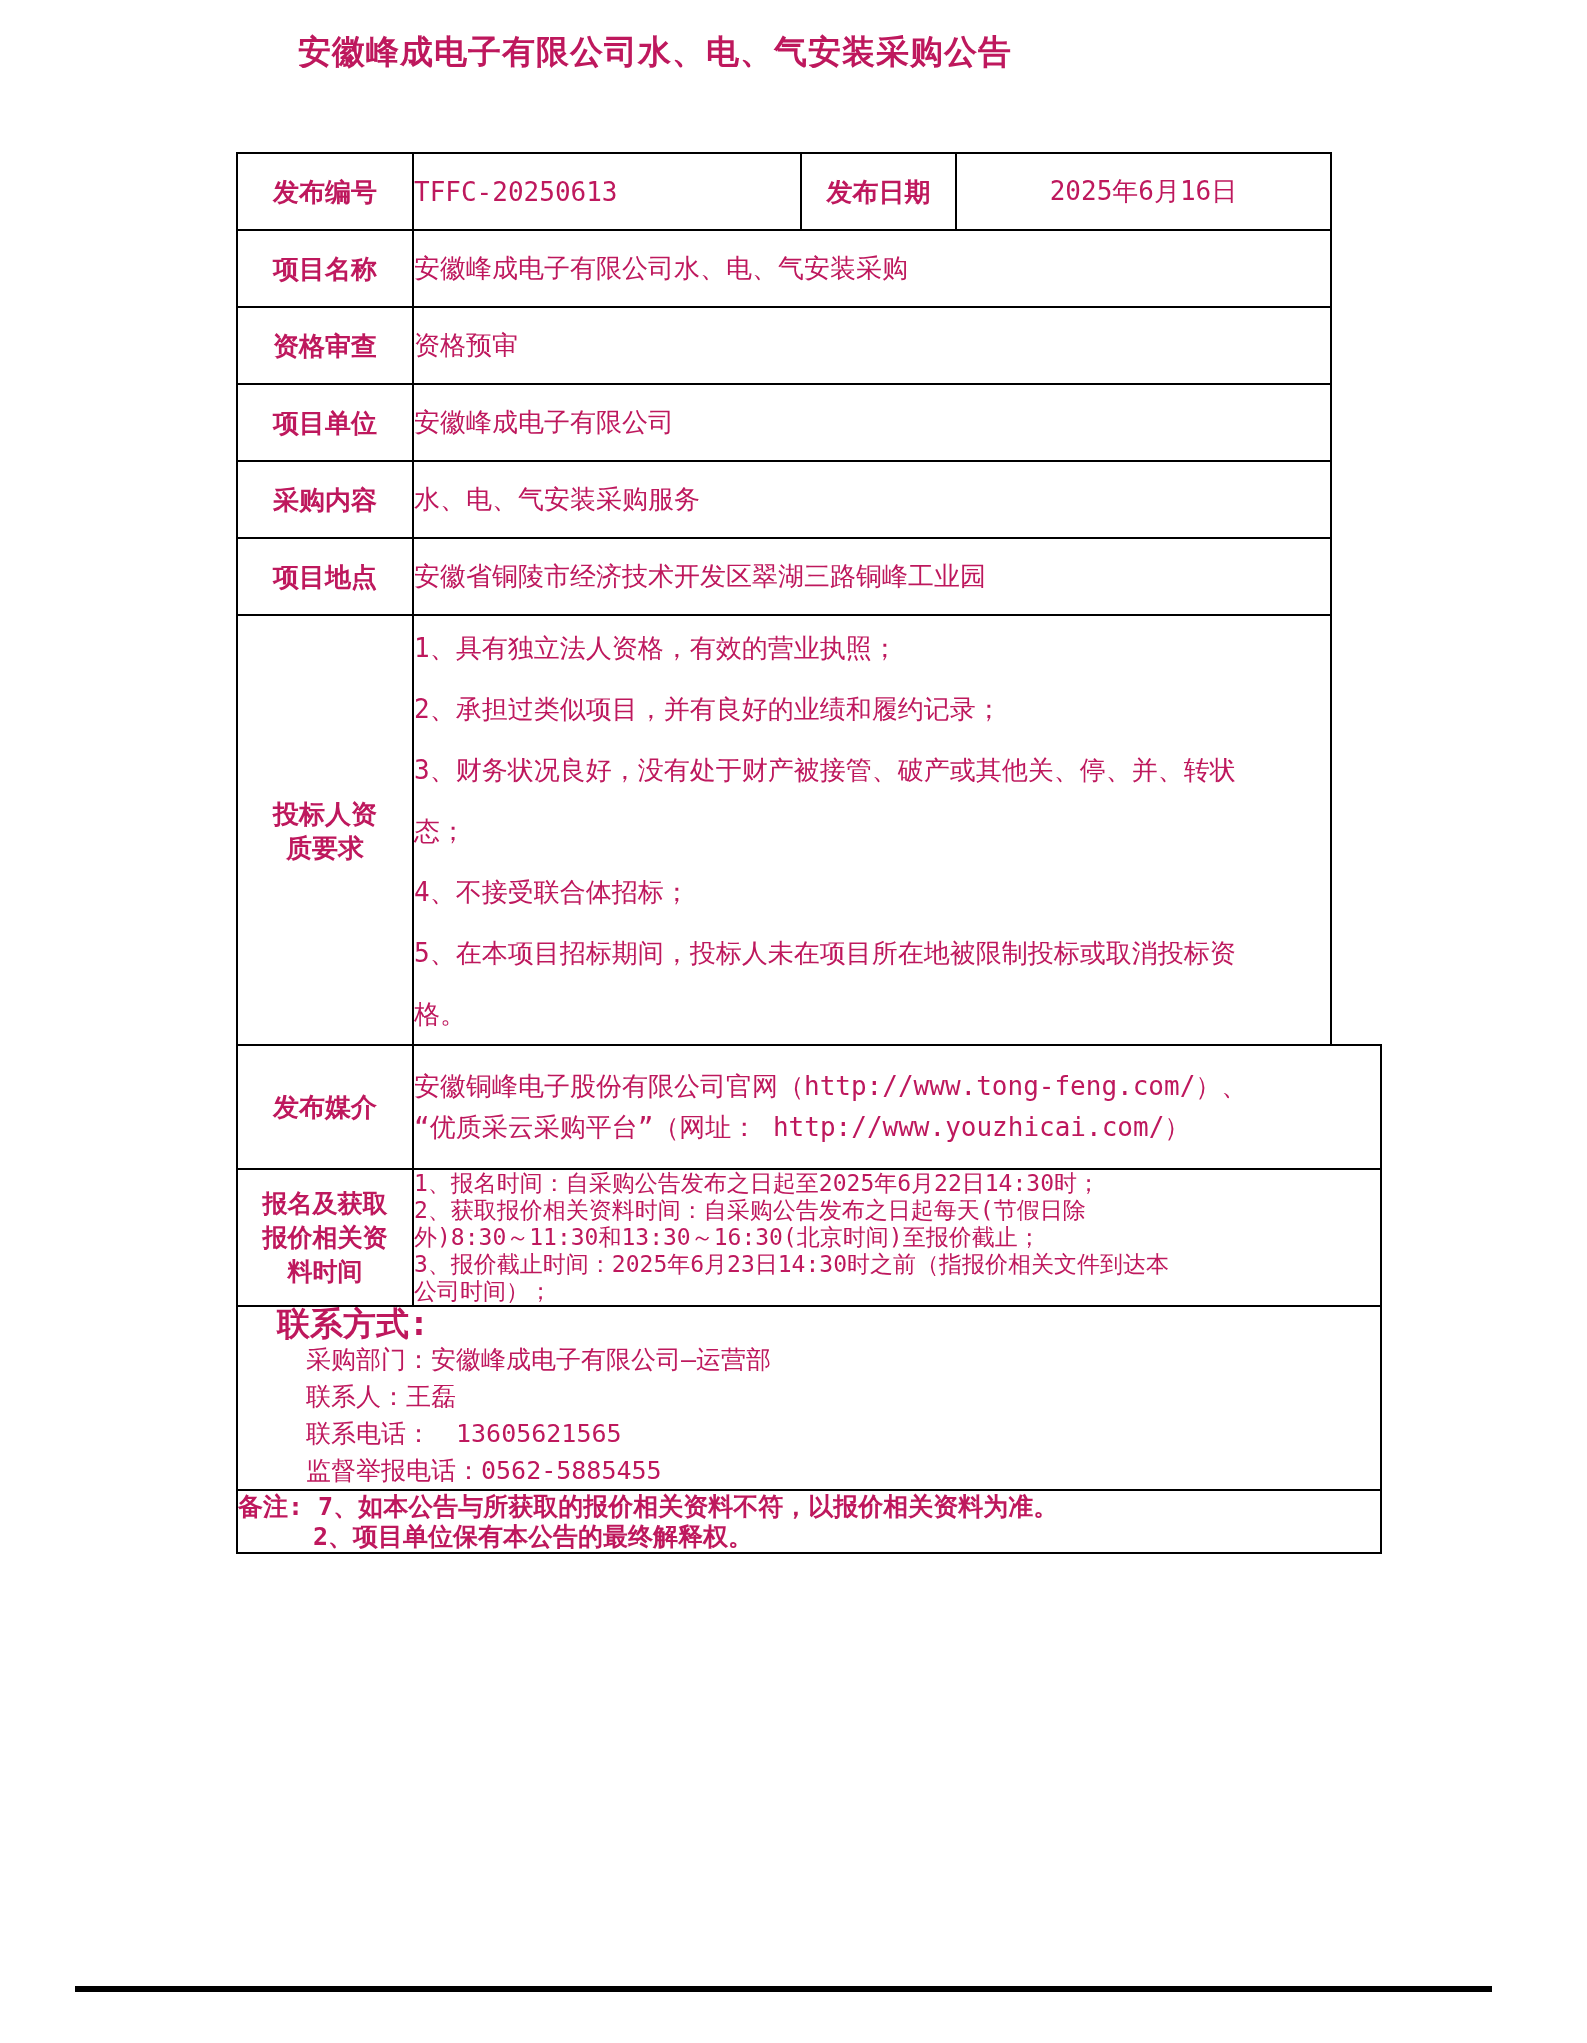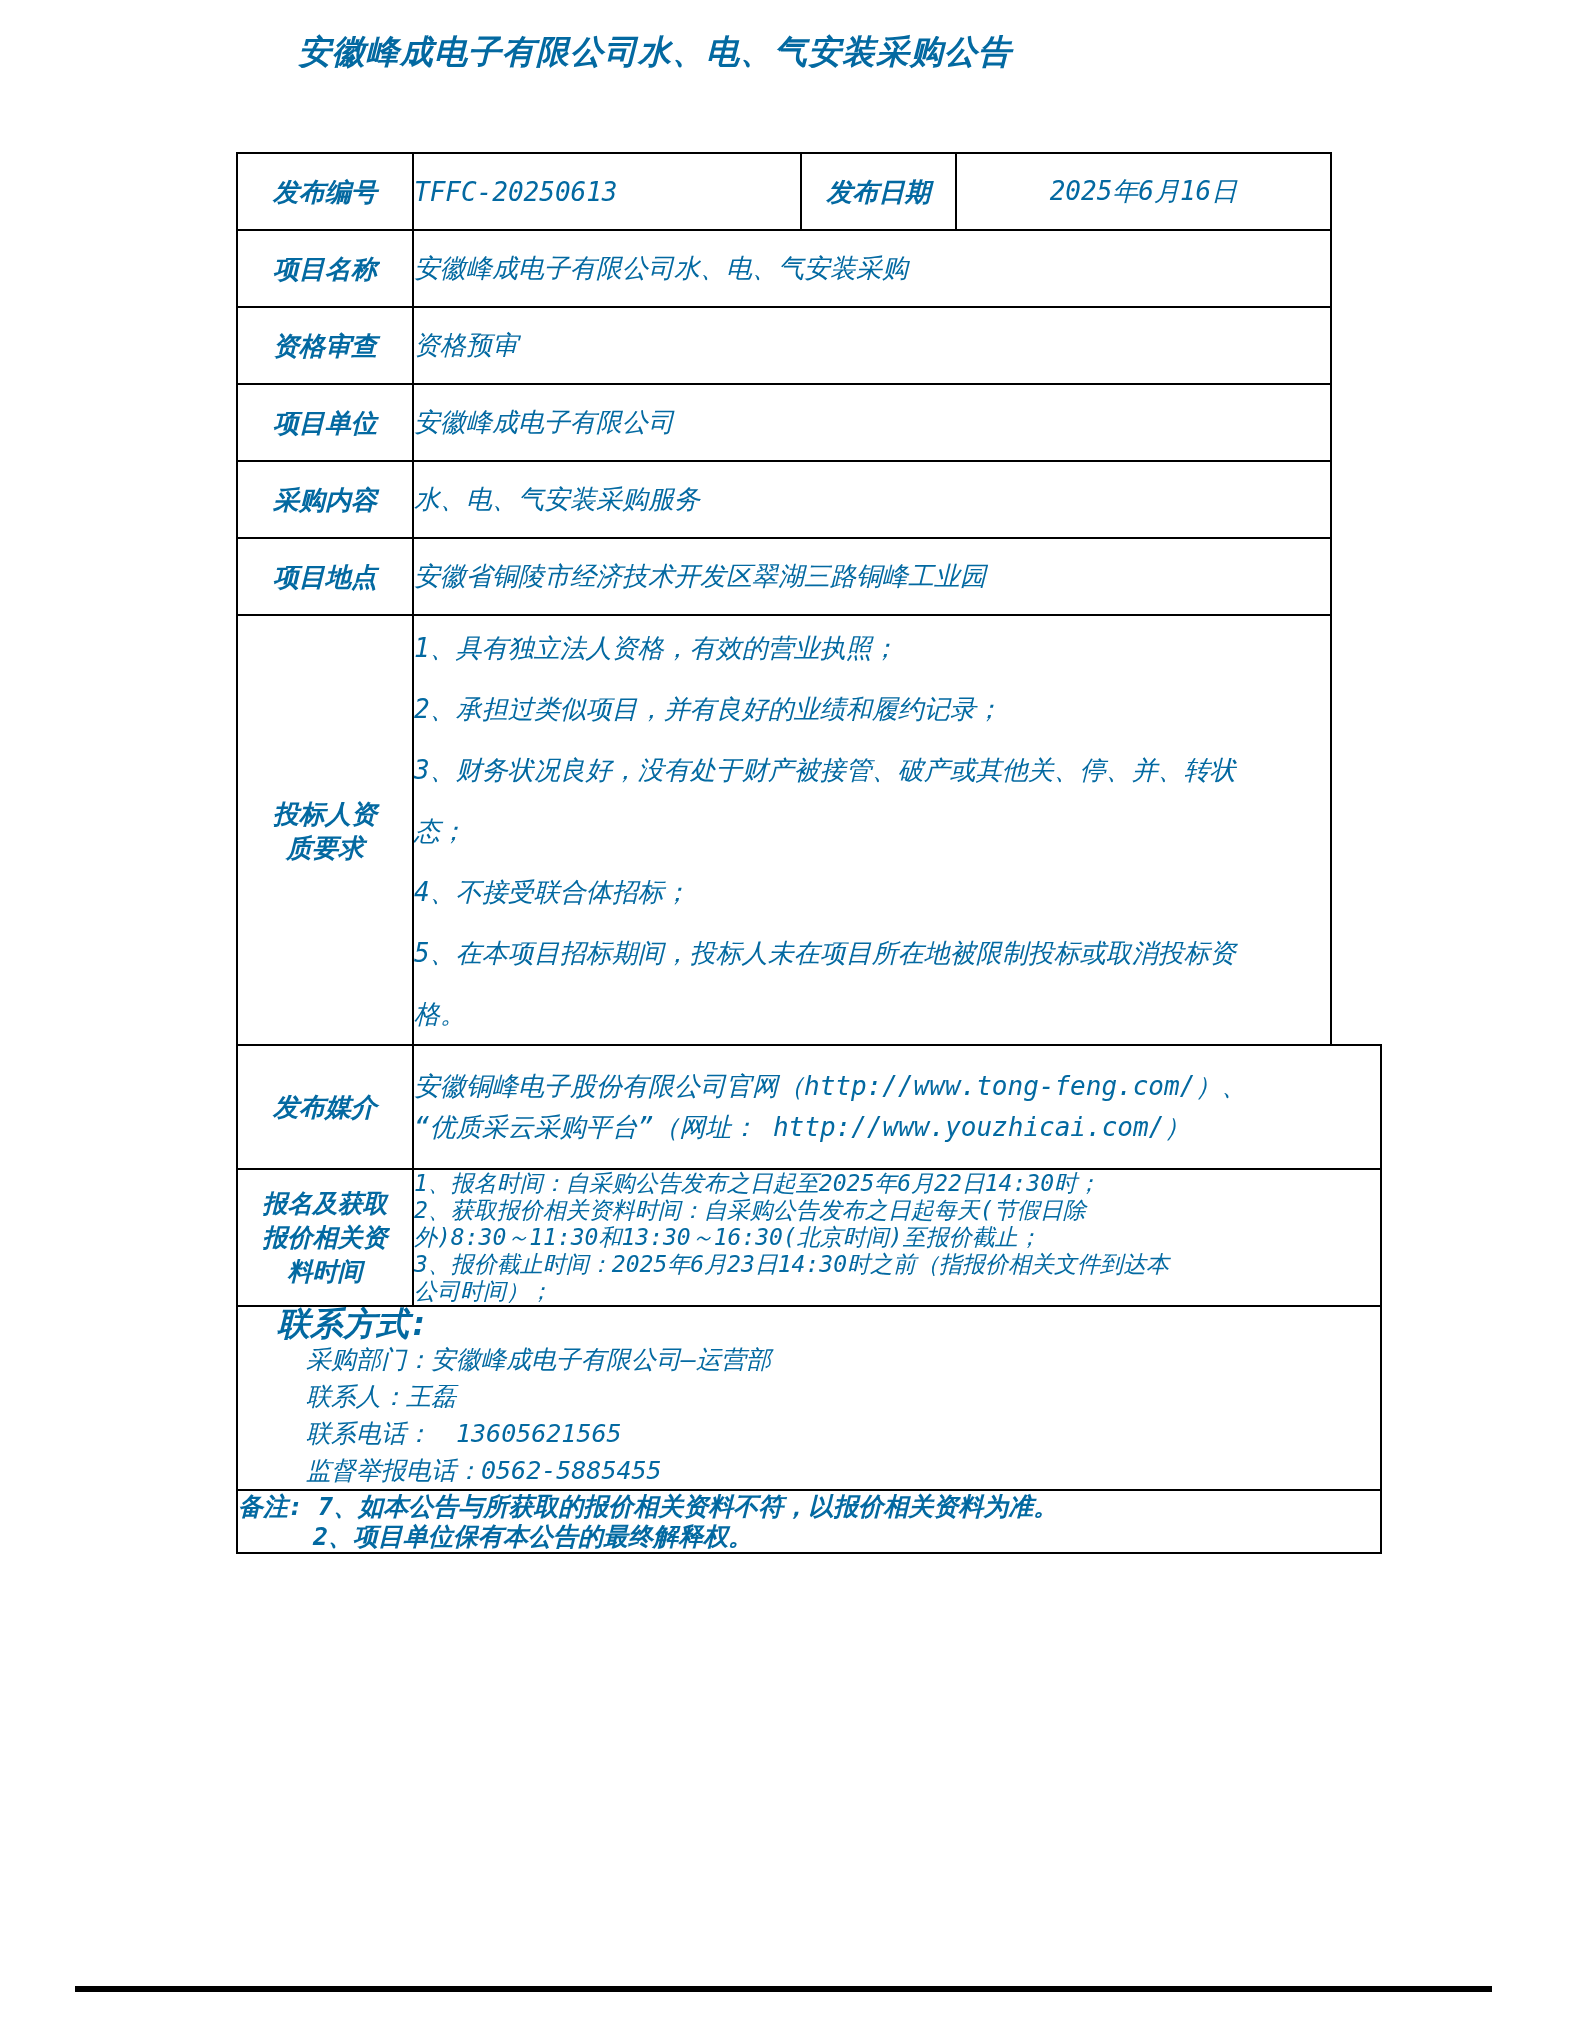--- a/index.html
+++ b/index.html
@@ -1,23 +1,22 @@
 <!DOCTYPE html>
 <html><head>
 <meta charset="utf-8">
 <style>
   html, body { margin: 0; padding: 0; background: #ffffff; }
   .page {
     position: relative;
     width: 1366px;
     height: 2043px;
     background: #ffffff;
-    color: #0369a1;
+    color: #be185d;
     font-family: "DejaVu Sans Mono", "Liberation Serif", serif;
-    font-style: italic;
   }
   .doc-title {
     position: absolute;
     top: 30px;
     left: 0;
     width: 1310px;
     text-align: center;
     font-family: "Liberation Sans", sans-serif;
     font-weight: bold;
     font-size: 33px;

